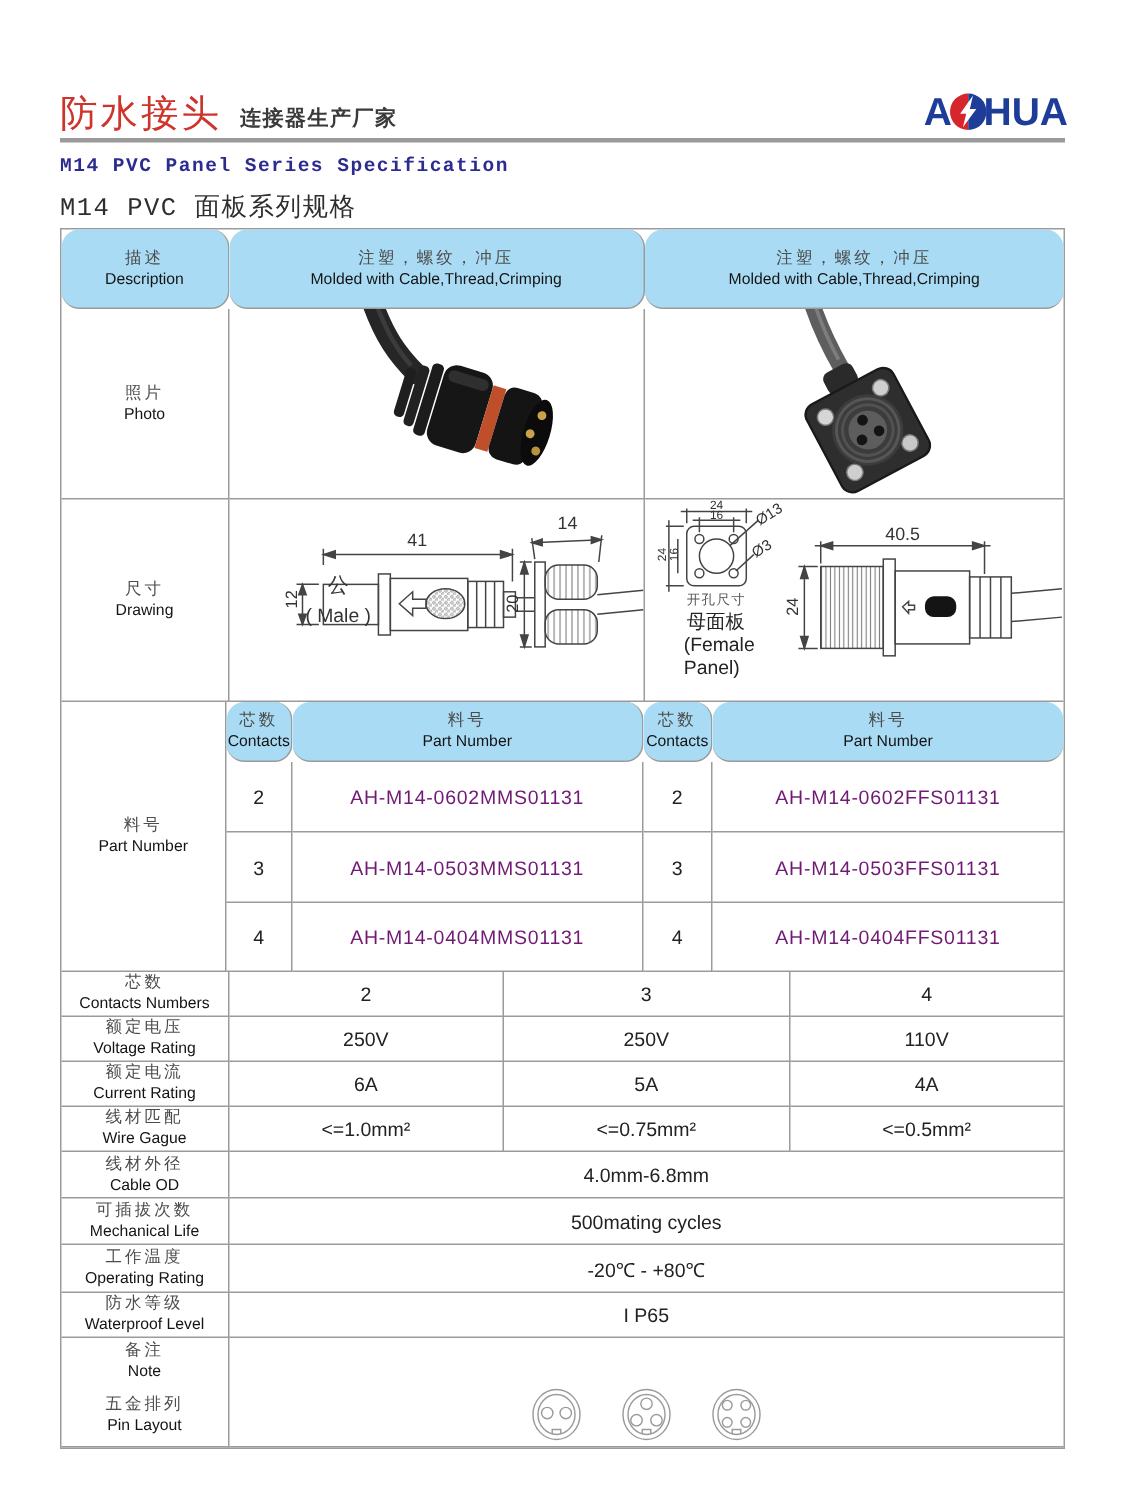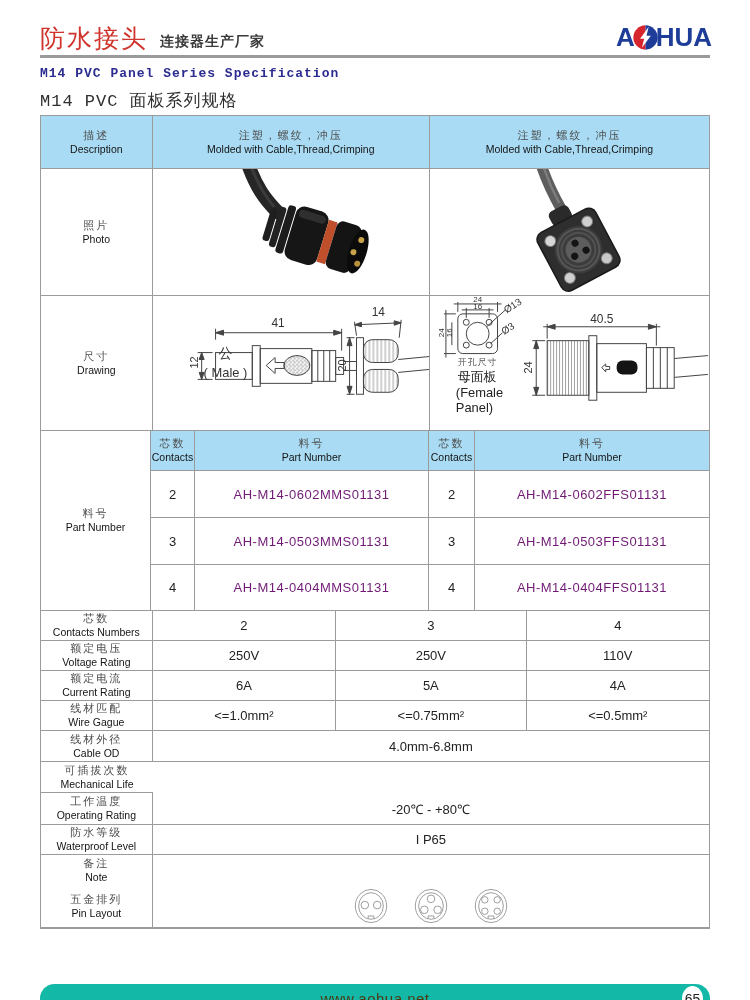--- a/index.html
+++ b/index.html
@@ -1,38 +1,38 @@
 <!DOCTYPE html>
 <html><head>
 <meta charset="utf-8">
 <style>
   html,body{margin:0;padding:0;background:#fff;}
   body{width:750px;height:1000px;position:relative;font-family:"Liberation Sans",sans-serif;-webkit-font-smoothing:antialiased;}
-  .abs{position:absolute;}
+  .abs{position:absolute;margin-top:37px;}
 
   
   .brand-row{left:40px;top:22px;display:flex;align-items:flex-end;}
   .brand-cn{font-family:"Liberation Serif",serif;font-size:25px;color:#cf342c;letter-spacing:2px;}
   .brand-sub{font-size:14px;font-weight:bold;color:#3a3a3a;margin-left:12px;padding-bottom:4px;letter-spacing:1px;}
   .logo{right:38px;top:22px;display:flex;align-items:center;}
   .logo-txt{font-size:26px;font-weight:bold;color:#1d3d99;letter-spacing:0px;}
   .logo svg{margin:0 -3px;}
   .hdr-line{left:40px;top:55px;width:670px;height:3px;background:#9a9a9a;}
   .title-en{left:40px;top:66px;font-family:"Liberation Mono",monospace;font-size:13px;font-weight:bold;color:#2c2c90;letter-spacing:1px;white-space:nowrap;}
   .title-cn{left:40px;top:89px;font-family:"Liberation Mono",monospace;font-size:17px;color:#2e2e2e;letter-spacing:1px;white-space:nowrap;}
 
   
   .spec-table{left:40px;top:115px;width:670px;border:1px solid #9b9b9b;box-sizing:border-box;background:#fff;}
   .trow{display:flex;width:100%;box-sizing:border-box;}
   .cell{display:flex;flex-direction:column;justify-content:center;align-items:center;
         border-right:1px solid #9b9b9b;border-bottom:1px solid #9b9b9b;box-sizing:border-box;
         overflow:hidden;position:relative;}
   .trow .cell:last-child{border-right:none;}
   .row-last .cell{border-bottom:none;}
-  .blue{background:#a9dcf4;}
+  .blue{background:#a9dcf4;border-radius:12px;}
   .lab-cn{font-size:11px;color:#4c4c4c;letter-spacing:2px;line-height:13px;}
   .lab-en{font-size:10.5px;font-weight:normal;color:#141414;line-height:13px;margin-top:1px;letter-spacing:0;}
   .val{font-size:13px;color:#222;}
   .pn{font-size:13px;color:#701a75;letter-spacing:0.5px;}
 
   .w-label{width:112px;}
   .w-m{width:278px;} .w-f{width:280px;}
   .w-c1{width:44px;} .w-p1{width:234px;} .w-c2{width:46px;} .w-p2{width:234px;}
   .w-s1{width:184px;} .w-s2{width:191px;} .w-s3{width:183px;}
   .w-full{width:558px;}
@@ -418,20 +418,23 @@
       </div>
     <div class="cell w-full">
         <span class="val">4.0mm-6.8mm</span>
       </div>
   </div>
   <div class="trow h-31">
     <div class="cell w-label">
         <span class="lab-cn">可插拔次数</span>
         <span class="lab-en">Mechanical Life</span>
       </div>
+    <div class="cell w-full">
+        <span class="val">500mating cycles</span>
+      </div>
   </div>
   <div class="trow h-32">
     <div class="cell w-label">
         <span class="lab-cn">工作温度</span>
         <span class="lab-en">Operating Rating</span>
       </div>
     <div class="cell w-full">
         <span class="val">-20℃ - +80℃</span>
       </div>
   </div>

